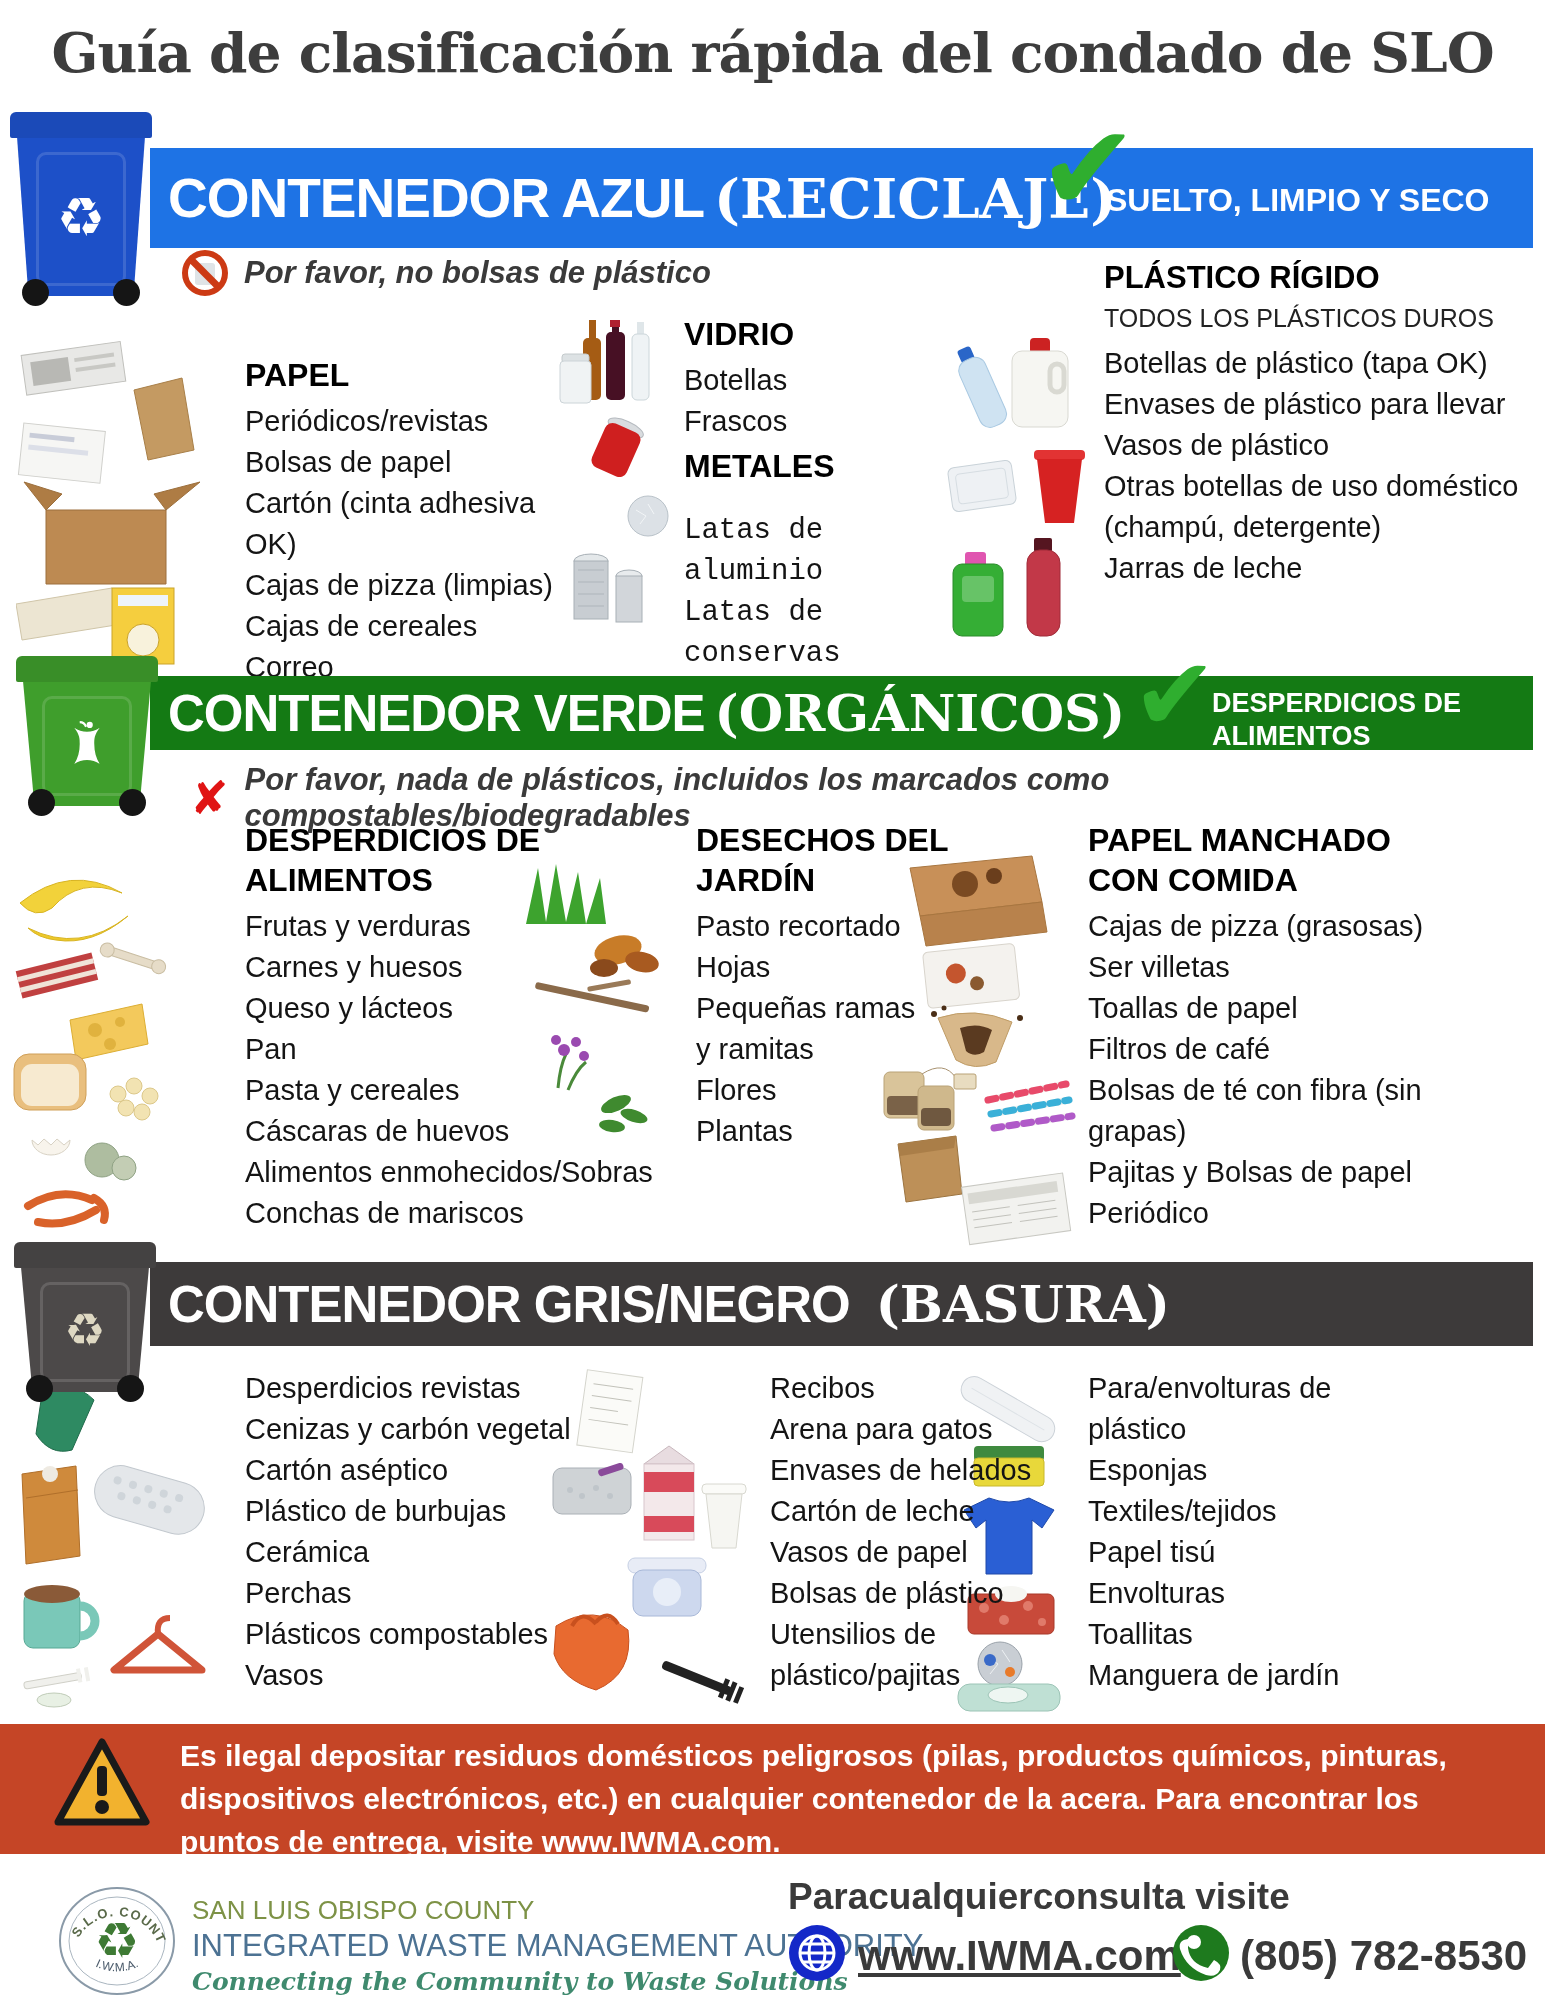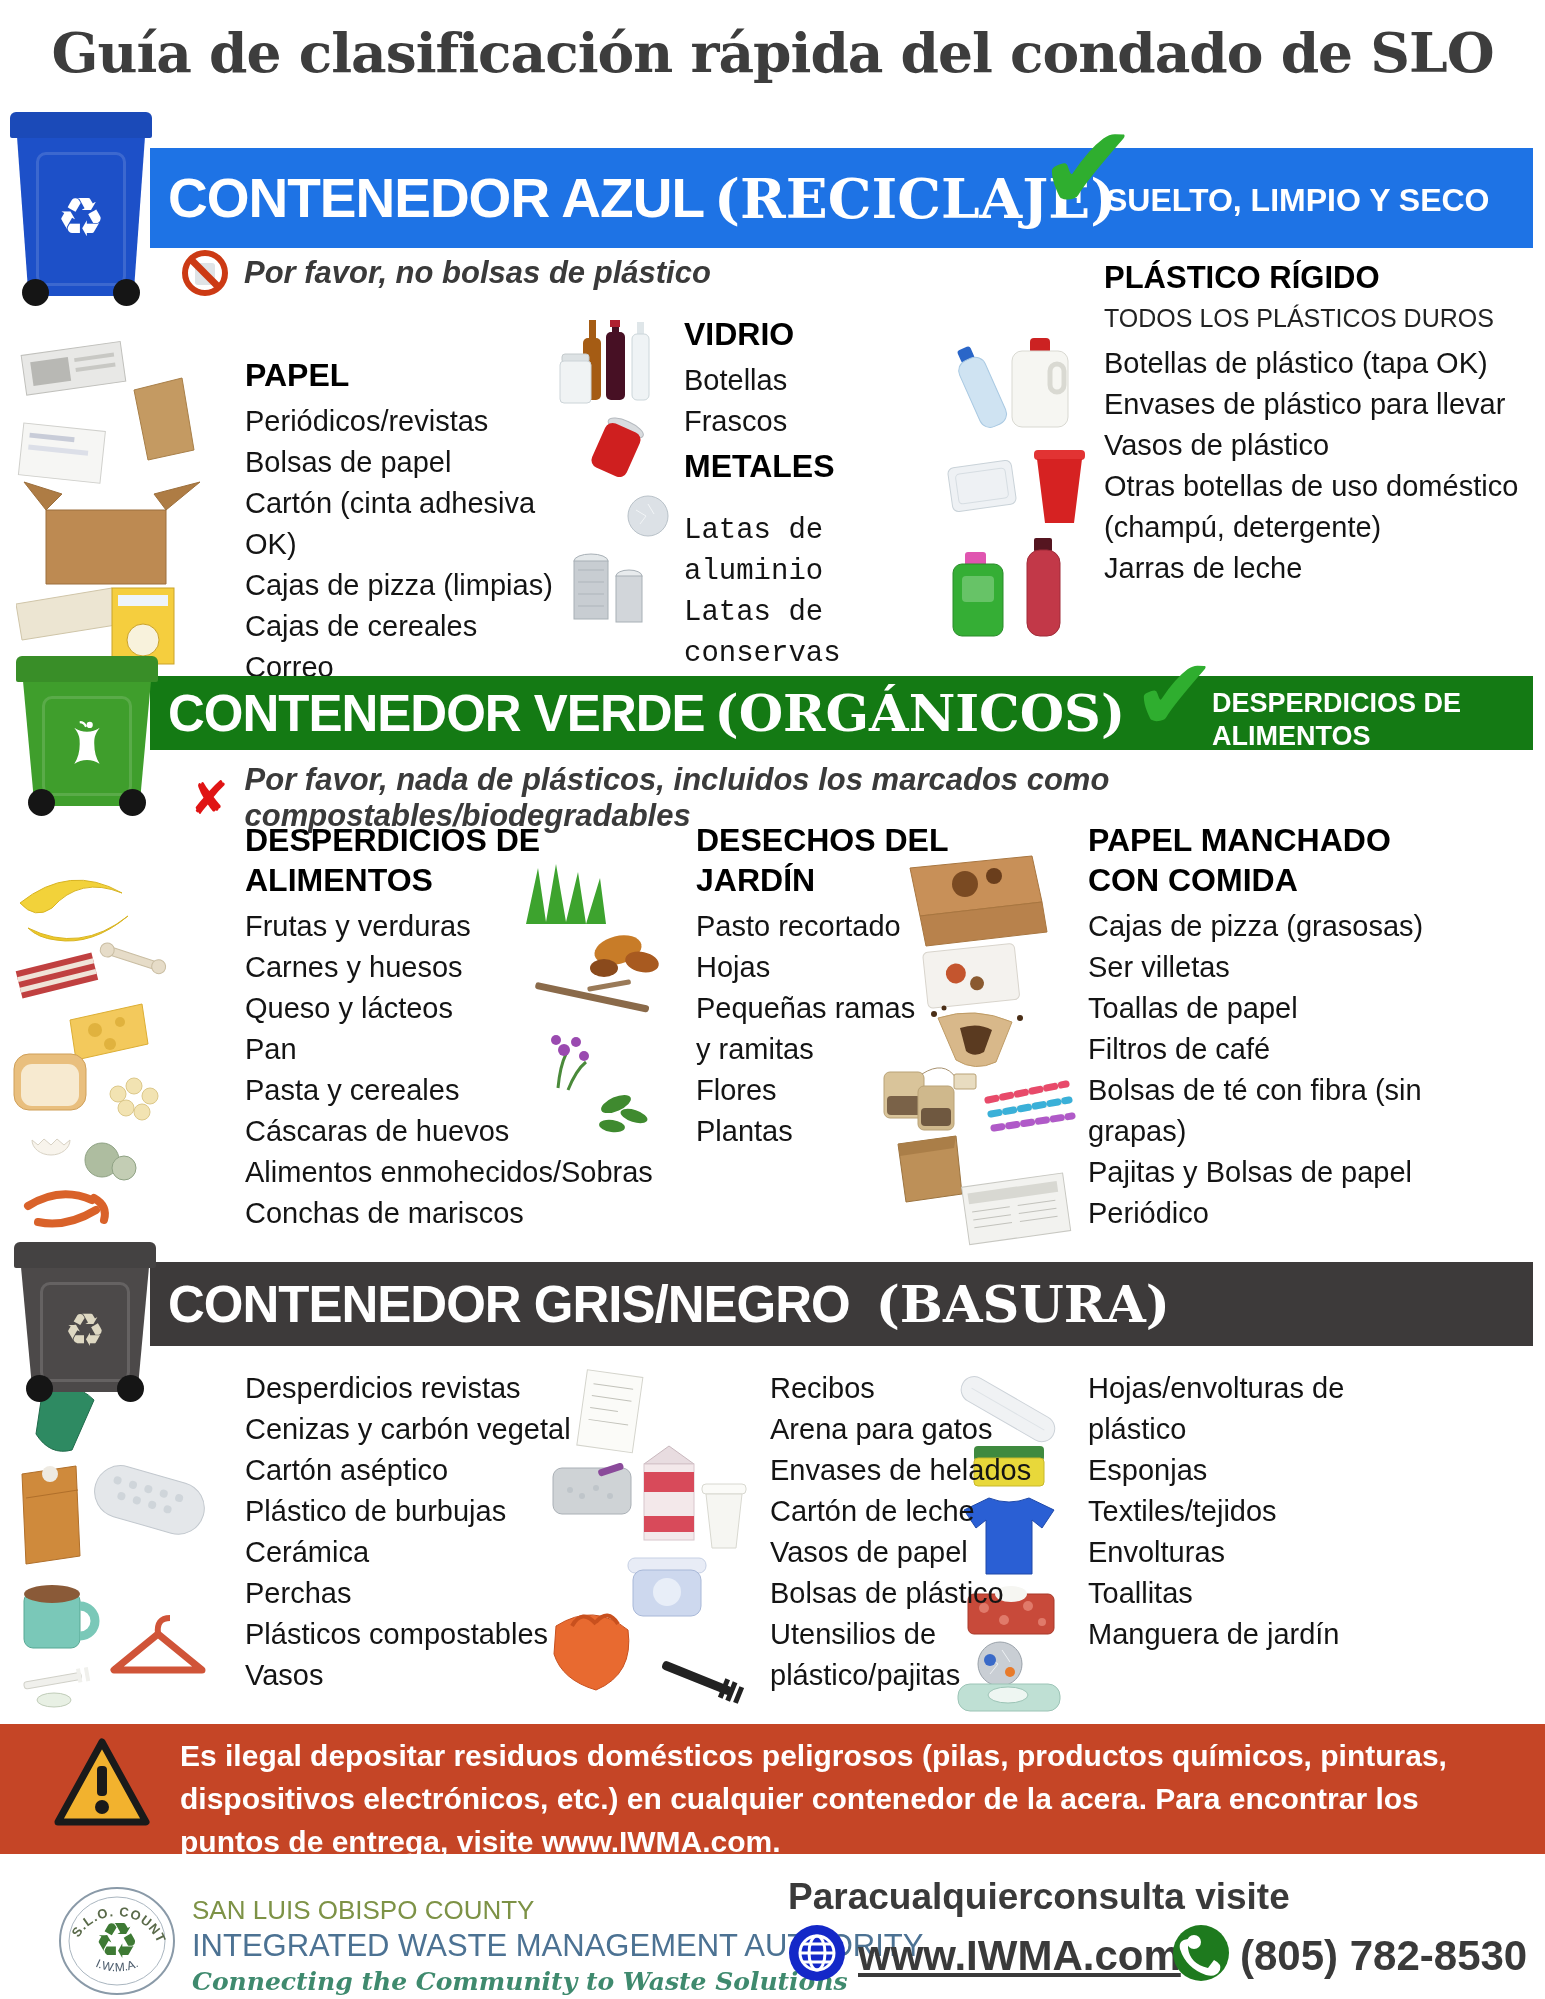--- a/index.html
+++ b/index.html
@@ -485,23 +485,24 @@
         <div class="li">Arena para gatos</div>
         <div class="li">Envases de helados</div>
         <div class="li">Cartón de leche</div>
         <div class="li">Vasos de papel</div>
         <div class="li">Bolsas de plástico</div>
         <div class="li">Utensilios de plástico/pajitas</div>
       </div>
   </div>
   <div class="col" style="left:1088px;top:1368px;width:335px;">
     <div>
-        <div class="li">Hojas/envolturas de plástico</div>
+        <div class="li">Para/envolturas de plástico</div>
         <div class="li">Esponjas</div>
         <div class="li">Textiles/tejidos</div>
+        <div class="li">Papel tisú</div>
         <div class="li">Envolturas</div>
         <div class="li">Toallitas</div>
         <div class="li">Manguera de jardín</div>
       </div>
   </div>
 
   <div class="warning">
     <svg class="warn-tri" width="100" height="96" viewBox="0 0 100 96">
       <path d="M50 6 L94 86 L6 86 Z" fill="#f2b22e" stroke="#1a1a1a" stroke-width="7" stroke-linejoin="round"></path>
       <rect x="45" y="30" width="10" height="30" rx="4" fill="#1a1a1a"></rect>

